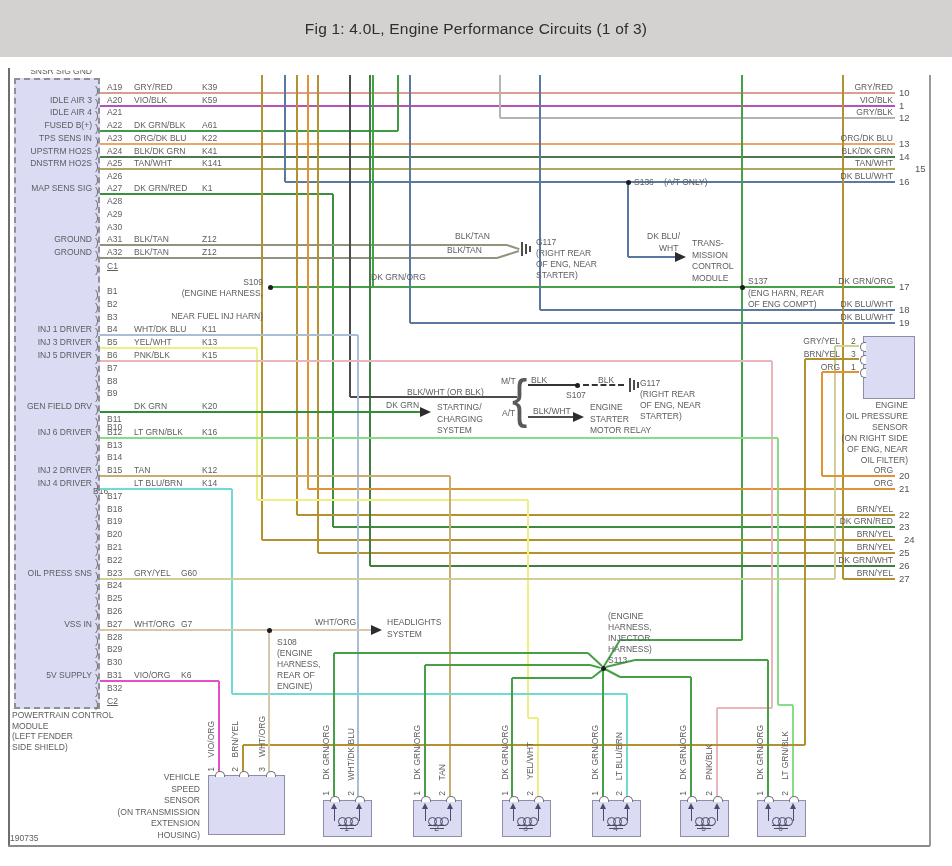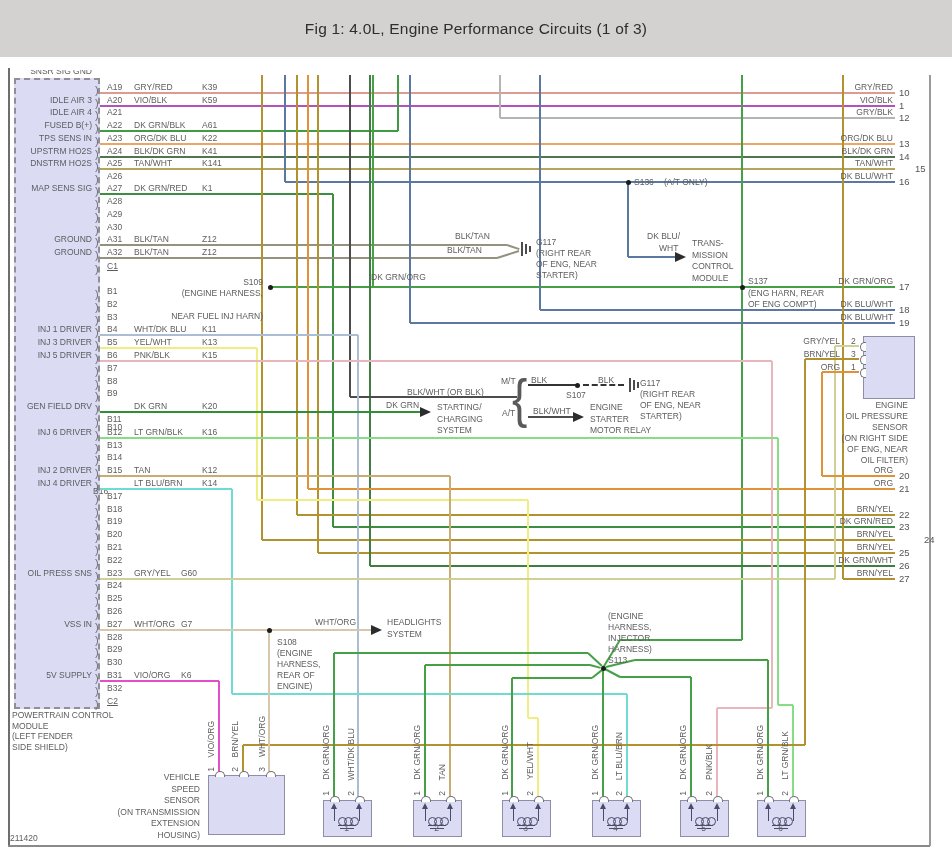--- a/index.html
+++ b/index.html
@@ -38,21 +38,21 @@
 <body>
 
 <div id="stage">
   <div id="header">
     <span id="title">Fig 1: 4.0L, Engine Performance Circuits (1 of 3)</span>
   </div>
   <div id="diagram">
       <div class="frame" style="left: 8px; top: 11px; width: 1.5px; height: 778px; background: rgb(110, 110, 110);"></div>
       <div class="frame" style="left: 929px; top: 18px; width: 1.5px; height: 771px; background: rgb(154, 154, 154);"></div>
       <div class="frame" style="left: 8px; top: 788px; width: 922px; height: 1.5px; background: rgb(138, 138, 138);"></div>
-      <div class="lab" style="top: 776px; left: 10px;">211420</div>
+      <div class="lab" style="top: 776px; left: 10px;">190735</div>
       <div class="pcmbox" style="left: 14px; top: 21px; width: 82px; height: 627px;"></div>
       <div class="clip" style="left: 20px; top: 13px; width: 74px; height: 7px;">
         <span style="position: absolute; right: 2px; top: -4px; font-size: 8.5px; color: rgb(93, 93, 95); white-space: nowrap;">SNSR SIG GND</span>
       </div>
       <div class="bracket" style="left: 95px; top: 27px;">)</div>
       <div class="lab" style="top: 25px; left: 107px;">A19</div>
       <div class="lab" style="top: 25px; left: 134px;">GRY/RED</div>
       <div class="lab" style="top: 25px; left: 202px;">K39</div>
       <div class="bracket" style="left: 95px; top: 40px;">)</div>
       <div class="lab" style="top: 38px; left: 107px;">A20</div>
@@ -329,21 +329,21 @@
       <div class="num" style="left: 899px; top: 260px;">19</div>
       <div class="lab r" style="top: 408px; right: 59px;">ORG</div>
       <div class="num" style="left: 899px; top: 413px;">20</div>
       <div class="lab r" style="top: 421px; right: 59px;">ORG</div>
       <div class="num" style="left: 899px; top: 426px;">21</div>
       <div class="lab r" style="top: 447px; right: 59px;">BRN/YEL</div>
       <div class="num" style="left: 899px; top: 452px;">22</div>
       <div class="lab r" style="top: 459px; right: 59px;">DK GRN/RED</div>
       <div class="num" style="left: 899px; top: 464px;">23</div>
       <div class="lab r" style="top: 472px; right: 59px;">BRN/YEL</div>
-      <div class="num" style="left: 924px; top: 477px;">24</div>
+      <div class="num" style="left: 904px; top: 477px;">24</div>
       <div class="lab r" style="top: 485px; right: 59px;">BRN/YEL</div>
       <div class="num" style="left: 899px; top: 490px;">25</div>
       <div class="lab r" style="top: 498px; right: 59px;">DK GRN/WHT</div>
       <div class="num" style="left: 899px; top: 503px;">26</div>
       <div class="lab r" style="top: 511px; right: 59px;">BRN/YEL</div>
       <div class="num" style="left: 899px; top: 516px;">27</div>
       <div class="lab" style="top: 215px; left: 371px;">DK GRN/ORG</div>
       <div class="lab" style="top: 174px; left: 455px;">BLK/TAN</div>
       <div class="lab" style="top: 188px; left: 447px;">BLK/TAN</div>
       <div class="lab" style="top: 174px; left: 647px;">DK BLU/</div>

